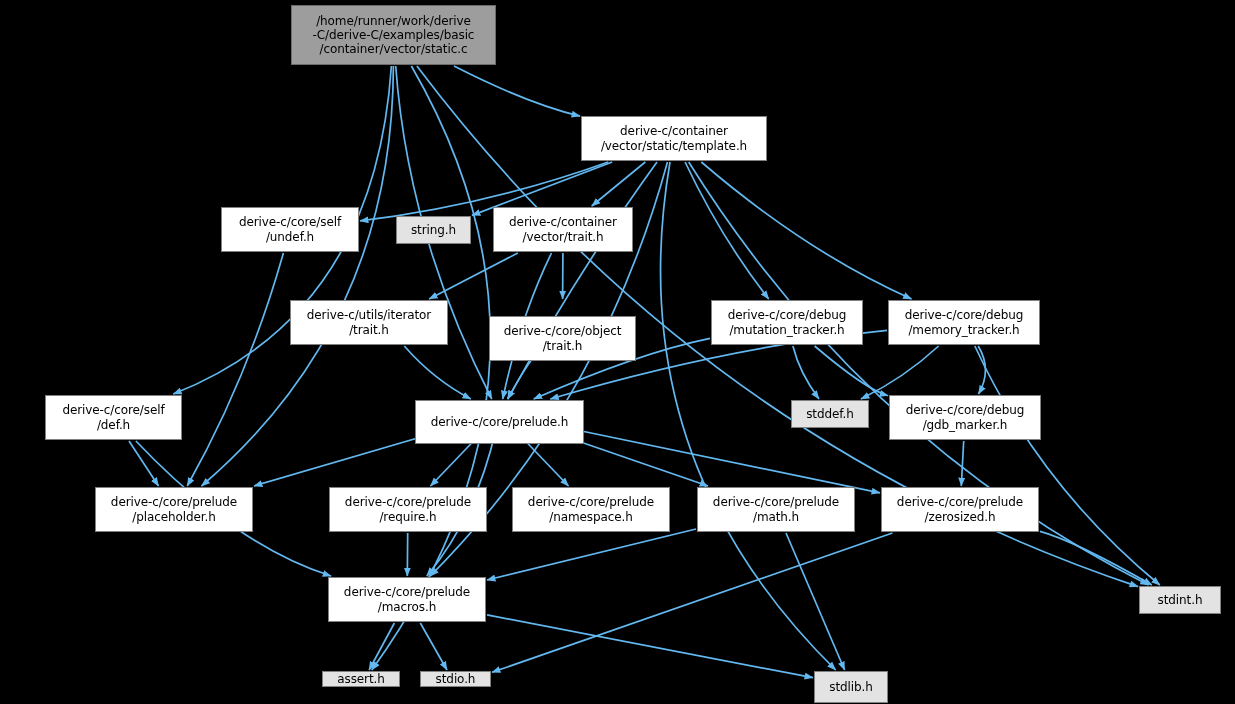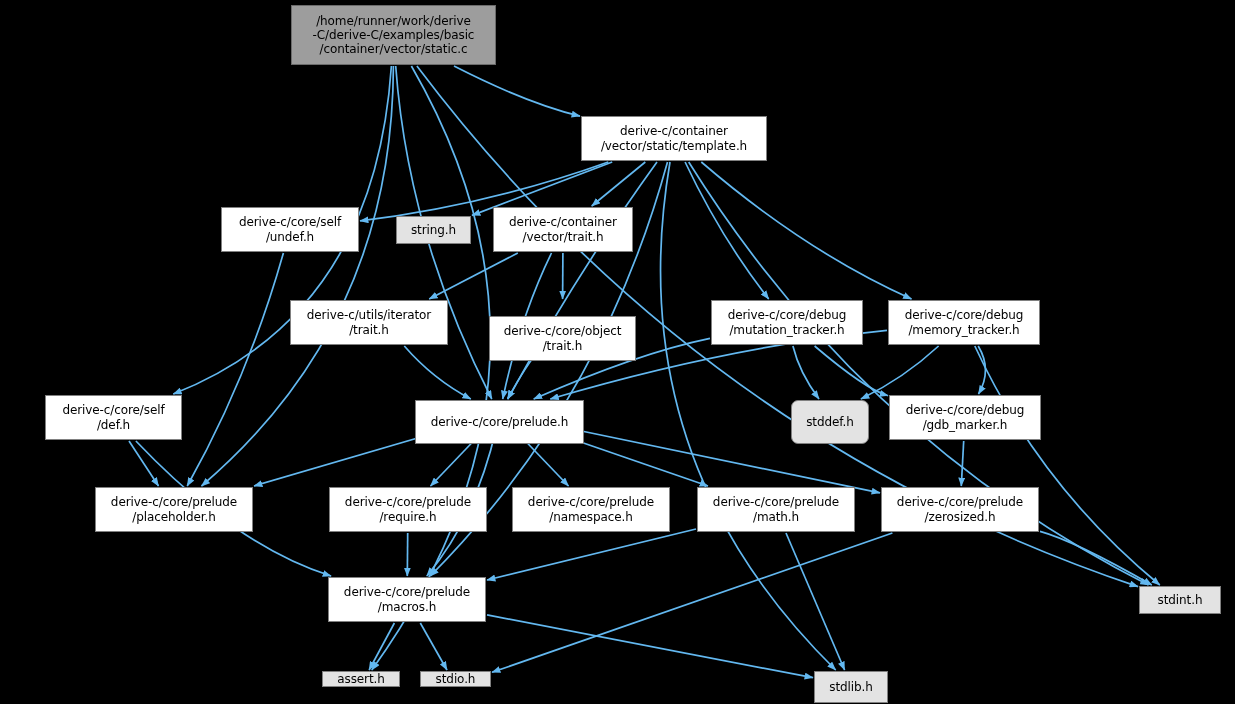--- a/index.html
+++ b/index.html
@@ -85,21 +85,21 @@
 /trait.h</div>
       <div class="node" style="left: 489px; top: 284px; width: 147px; height: 45px; margin-top: 32px;">derive-c/core/object
 /trait.h</div>
       <div class="node" style="left: 711px; top: 300px; width: 152px; height: 45px;">derive-c/core/debug
 /mutation_tracker.h</div>
       <div class="node" style="left: 888px; top: 300px; width: 152px; height: 45px;">derive-c/core/debug
 /memory_tracker.h</div>
       <div class="node" style="left: 45px; top: 395px; width: 137px; height: 45px;">derive-c/core/self
 /def.h</div>
       <div class="node" style="left: 415px; top: 400px; width: 169px; height: 44px;">derive-c/core/prelude.h</div>
-      <div class="node sys" style="left: 791px; top: 400px; width: 78px; height: 44px; border-radius: 7px;">stddef.h</div>
+      <div class="node sys" style="left: 791px; top: 400px; width: 78px; height: 28px;">stddef.h</div>
       <div class="node" style="left: 889px; top: 395px; width: 152px; height: 45px;">derive-c/core/debug
 /gdb_marker.h</div>
       <div class="node" style="left: 95px; top: 487px; width: 158px; height: 45px;">derive-c/core/prelude
 /placeholder.h</div>
       <div class="node" style="left: 329px; top: 487px; width: 158px; height: 45px;">derive-c/core/prelude
 /require.h</div>
       <div class="node" style="left: 512px; top: 487px; width: 158px; height: 45px;">derive-c/core/prelude
 /namespace.h</div>
       <div class="node" style="left: 697px; top: 487px; width: 158px; height: 45px;">derive-c/core/prelude
 /math.h</div>

